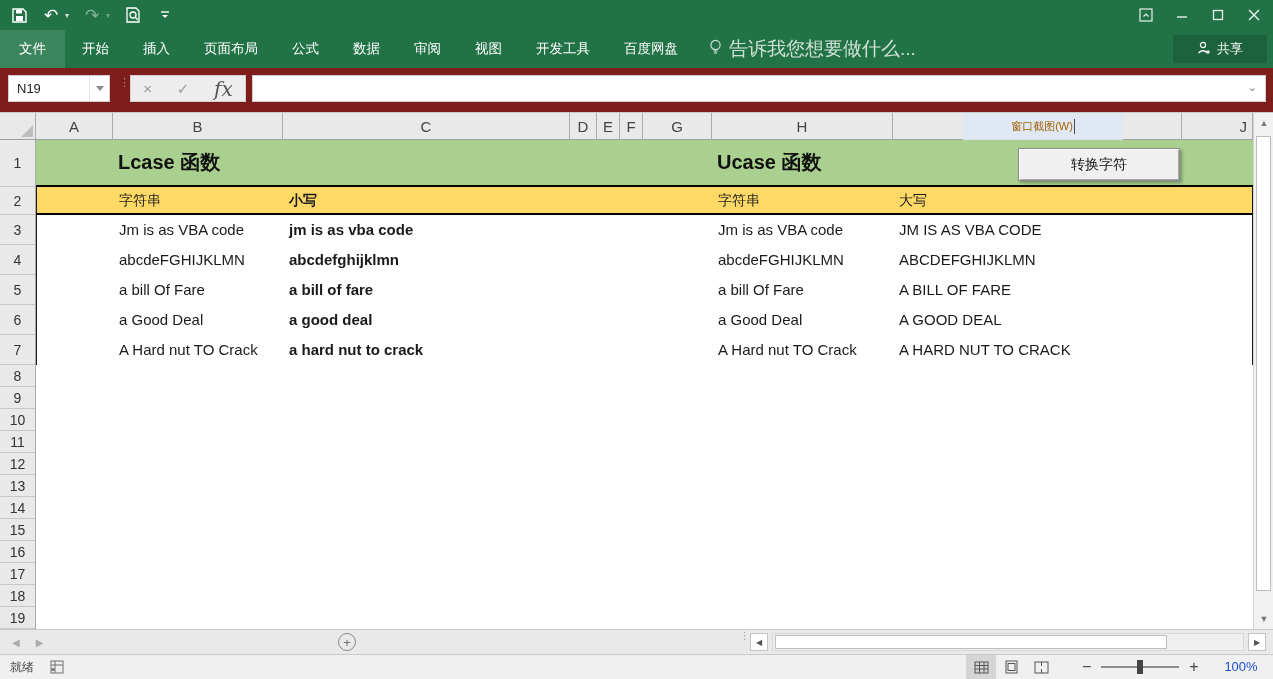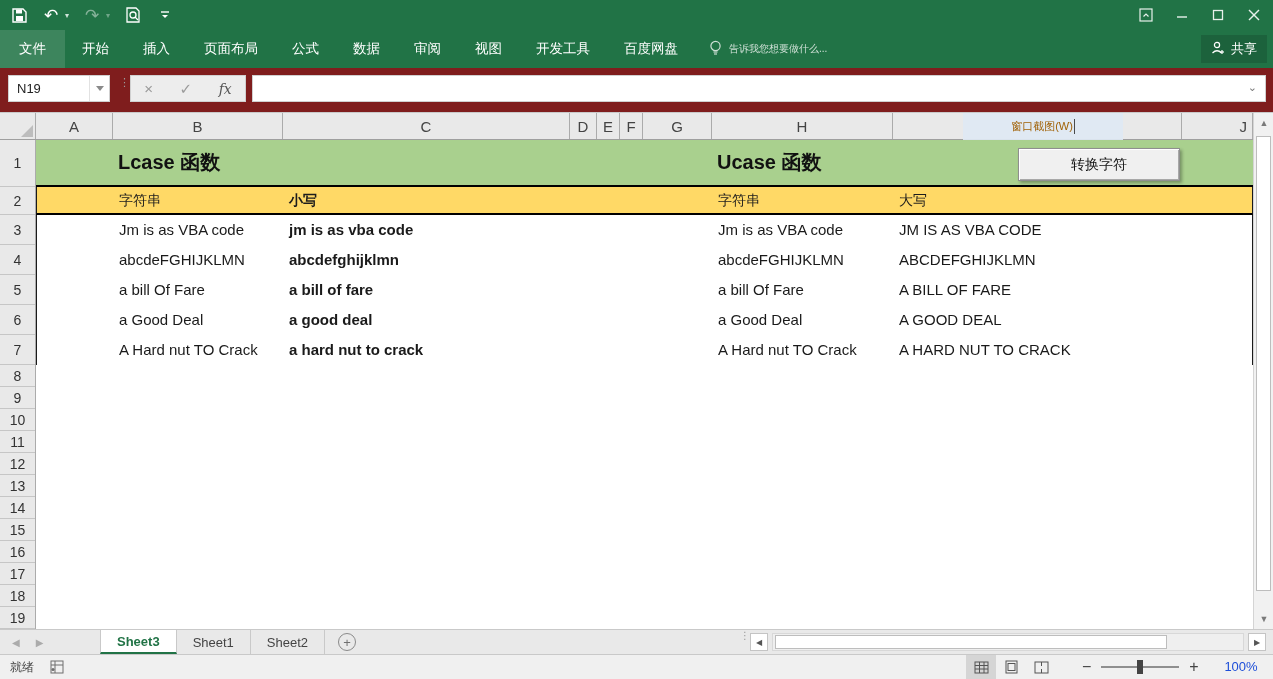--- a/index.html
+++ b/index.html
@@ -14,33 +14,33 @@
   .qat .dim{opacity:.45;}
   .caret{font-size:8px;color:#cfe3d8;margin-left:-9px;}
   .win-title{position:absolute;left:50%;top:0;transform:translateX(-50%);height:30px;line-height:30px;color:#fdfdfd;font-size:13px;white-space:nowrap;}
   .winctl{position:absolute;right:6px;top:0;height:30px;display:flex;align-items:center;gap:10px;}
   .winctl .wic{width:26px;height:22px;display:flex;align-items:center;justify-content:center;color:#e8f1ec;}
 
   
   .ribbonrow{position:absolute;left:0;top:30px;width:1273px;height:38px;background:#217346;display:flex;align-items:stretch;color:#fff;}
   .rtab{padding:0 17px;display:flex;align-items:center;font-size:13.5px;white-space:nowrap;cursor:default;}
   .rtab.file{background:rgba(255,255,255,.13);padding:0 19px;}
-  .tellme{display:flex;align-items:center;gap:7px;margin-left:14px;color:#cfe0d6;font-size:10px;white-space:nowrap;}
-  .share{position:absolute;right:6px;top:5px;height:28px;display:flex;align-items:center;gap:6px;padding:0 10px;background:rgba(0,0,0,.14);color:#fff;font-size:13px;}
+  .tellme{display:flex;align-items:center;gap:7px;margin-left:14px;color:#cfe0d6;font-size:19px;white-space:nowrap;}
+  .share{position:absolute;right:6px;top:5px;height:28px;display:flex;align-items:center;gap:6px;padding:0 24px;background:rgba(0,0,0,.14);color:#fff;font-size:13px;}
 
   
   .fstrip{position:absolute;left:0;top:68px;width:1273px;height:45px;background:#7f1d1d;border-bottom:1px solid #C9C9C9;}
   .namebox{position:absolute;left:8px;top:7px;width:102px;height:27px;background:#fff;border:1px solid #D0D0D0;display:flex;align-items:center;}
   .namebox .nval{flex:1;padding-left:8px;font-size:13px;color:#222;}
   .namebox .ndrop{width:20px;height:100%;display:flex;align-items:center;justify-content:center;border-left:1px solid #E2E2E2;}
   .tri-d{width:0;height:0;border-left:4px solid transparent;border-right:4px solid transparent;border-top:5px solid #8a8a8a;}
   .vdots{position:absolute;left:119px;top:11px;width:4px;height:20px;color:#9a9a9a;font-size:11px;line-height:6px;text-align:center;letter-spacing:0;}
   .fxgroup{position:absolute;left:130px;top:7px;width:116px;height:27px;background:#EDEDED;border:1px solid #D0D0D0;display:flex;align-items:center;justify-content:space-around;}
   .fxgroup .gi{color:#9a9a9a;font-size:15px;}
-  .fxgroup .fx{font-family:"DejaVu Serif",serif;font-style:italic;font-size:14px;color:#555;}
+  .fxgroup .fx{font-family:"DejaVu Serif",serif;font-style:italic;font-size:20px;color:#555;}
   .fbar{position:absolute;left:252px;top:7px;width:1014px;height:27px;background:#fff;border:1px solid #D0D0D0;}
   .fbar .expand{position:absolute;right:8px;top:5px;color:#7a7a7a;font-size:11px;}
 
   
   .colhdr{position:absolute;left:0;top:113px;width:1253px;height:27px;background:#E9E9E9;border-bottom:1px solid #9f9f9f;}
   .cornercell{position:absolute;left:0;top:0;width:36px;height:26px;border-right:1px solid #ABABAB;}
   .cornercell .ctri{position:absolute;right:2px;bottom:2px;width:0;height:0;border-left:12px solid transparent;border-bottom:12px solid #BDBDBD;}
   .colh{position:absolute;top:0;height:26px;display:flex;align-items:center;justify-content:center;font-size:15px;color:#444;border-right:1px solid #ABABAB;}
   .colh.jend{justify-content:flex-end;padding-right:5px;}
   .ghost{position:absolute;left:963px;top:0;width:160px;height:27px;background:rgba(222,232,243,.92);display:flex;align-items:center;justify-content:center;font-size:11px;color:#a16207;white-space:nowrap;}
@@ -306,25 +306,20 @@
     <div class="sarrow" style="top:0">▲</div>
     <div class="vthumb"></div>
     <div class="sarrow" style="top:496px">▼</div>
   </div>
 
   <div class="tabbar">
     <div class="navarrs">
       <span>◀</span>
       <span>▶</span>
     </div>
-    <div class="stabs">
-      <div class="stab first active">Sheet3</div>
-      <div class="stab">Sheet1</div>
-      <div class="stab">Sheet2</div>
-    </div>
     <div class="addsheet">+</div>
     <div class="tdots">⋮</div>
     <div class="hbox" style="left:750px">◀</div>
     <div class="htrack">
       <div class="hthumb"></div>
     </div>
     <div class="hbox" style="left:1248px">▶</div>
   </div>
 
   <div class="statusbar">

